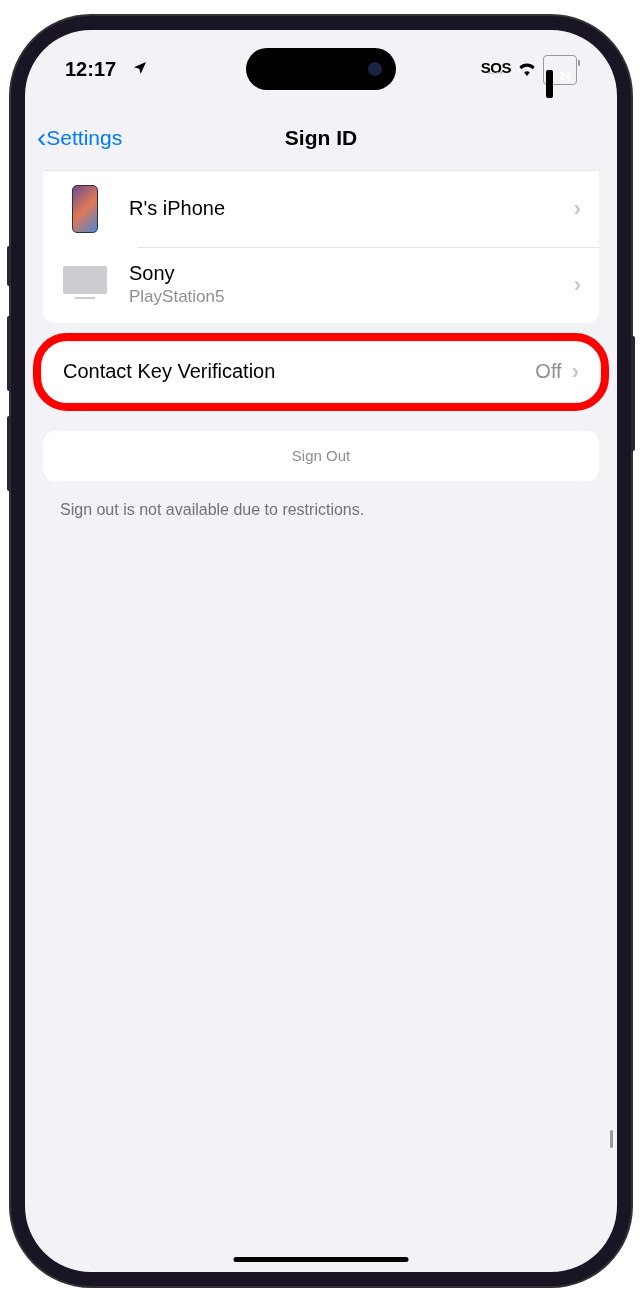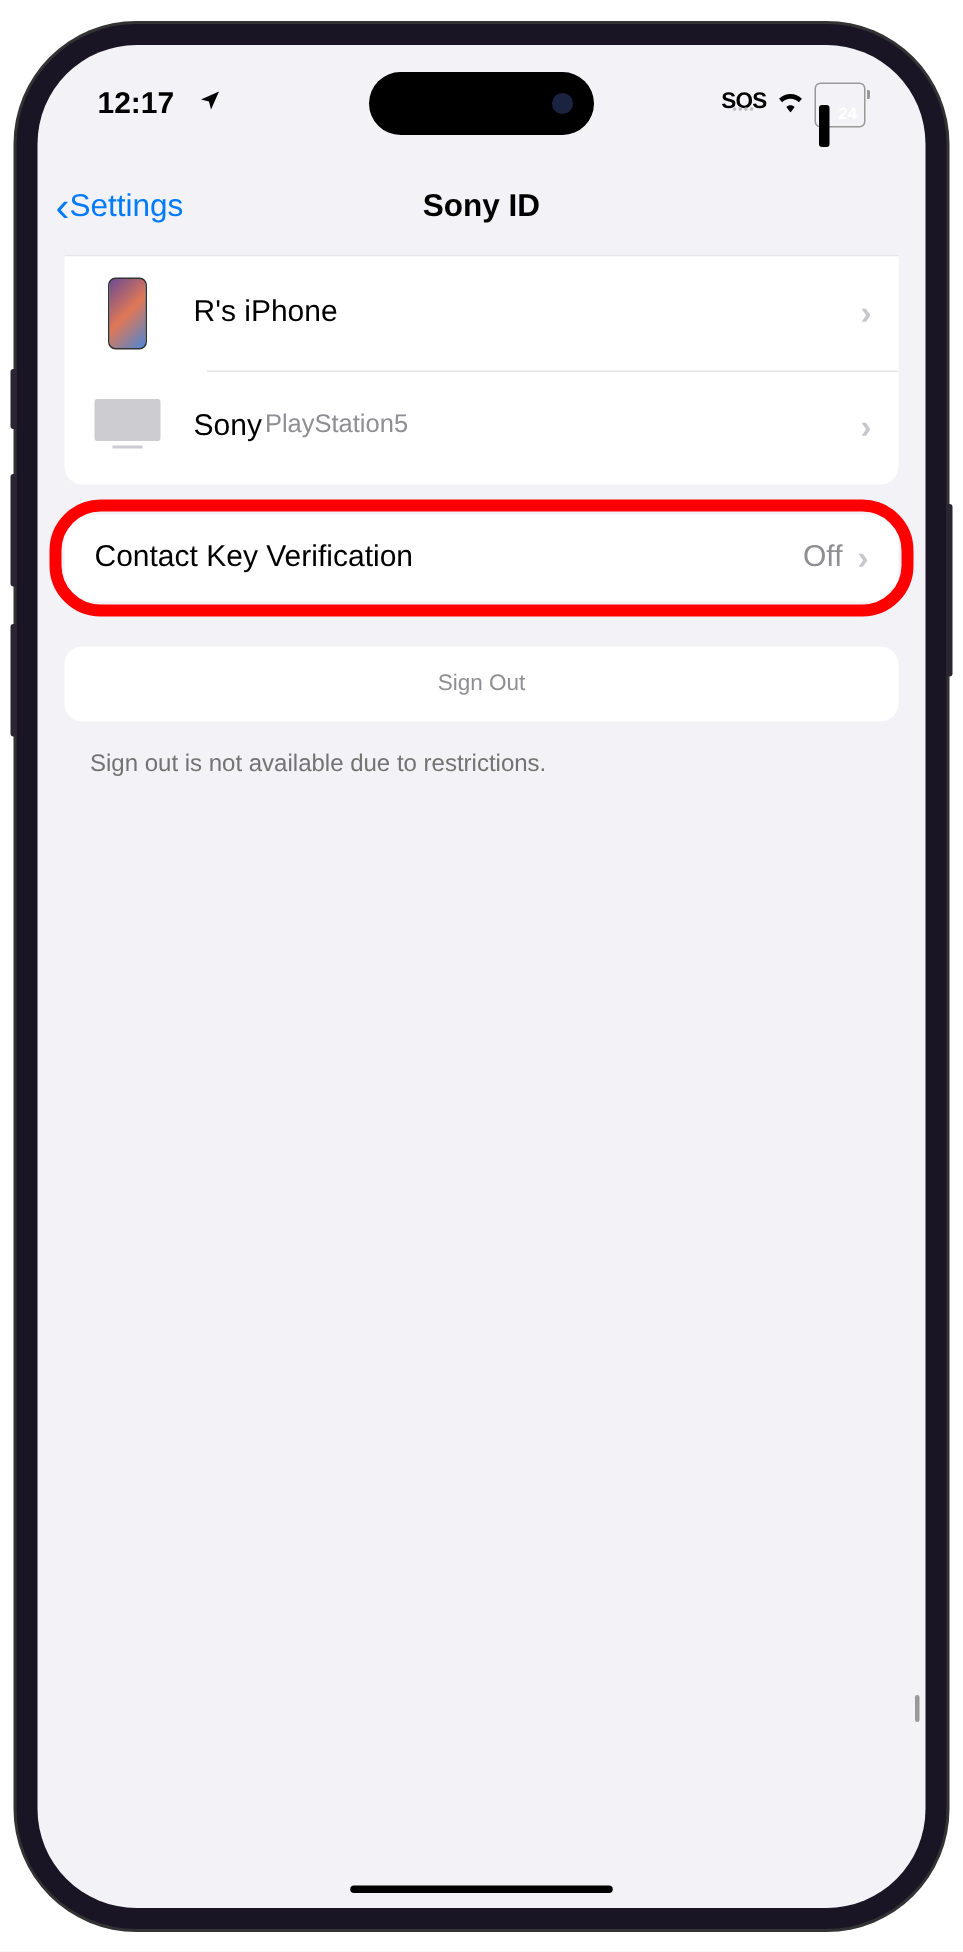--- a/index.html
+++ b/index.html
@@ -251,21 +251,21 @@
     
     .ps-stand {
       width: 20px;
       height: 2px;
       background: #cdcdd1;
     }
     
     .row-text {
       flex: 1;
       display: flex;
-      flex-direction: row;
+      flex-direction: column;
       gap: 2px;
     }
     
     .row-title {
       font-size: 20px;
       color: #000;
     }
     
     .row-subtitle {
       font-size: 17px;
@@ -389,21 +389,21 @@
           <span class="battery-level">24</span>
         </div>
       </div>
     </div>
 
     <div class="nav-bar">
       <div class="back-button">
         <span class="back-chevron">‹</span>
         <span>Settings</span>
       </div>
-      <div class="nav-title">Sony ID</div>
+      <div class="nav-title">Sign ID</div>
     </div>
 
     <div class="content">
 
       <div class="section devices">
         <div class="list-row">
           <div class="device-icon">
             <div class="iphone-icon"></div>
           </div>
           <div class="row-text">

